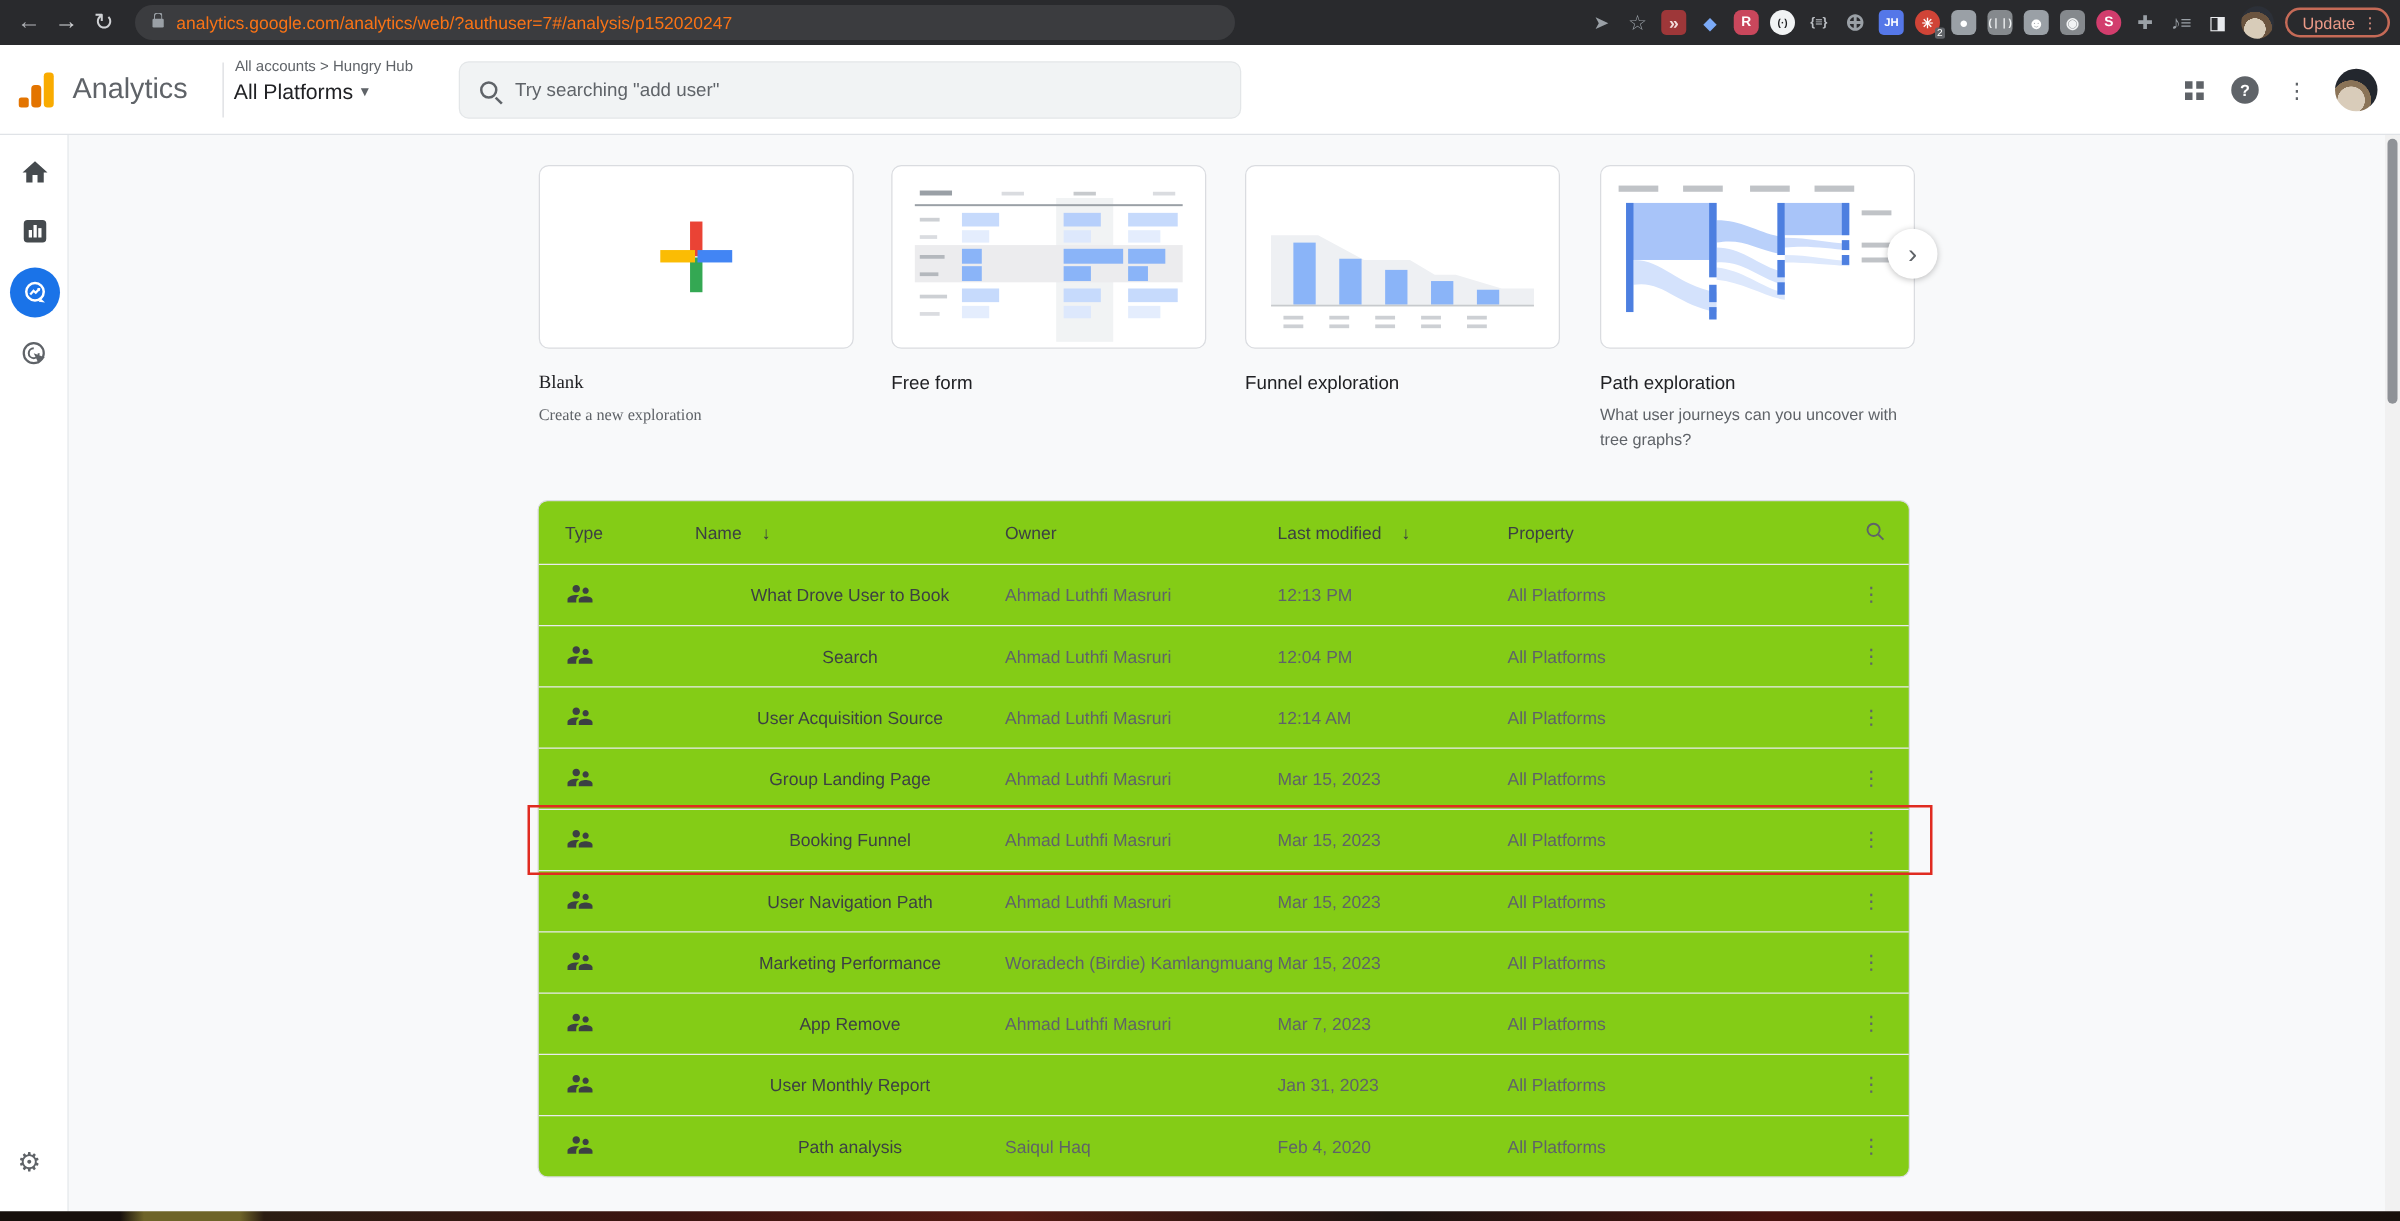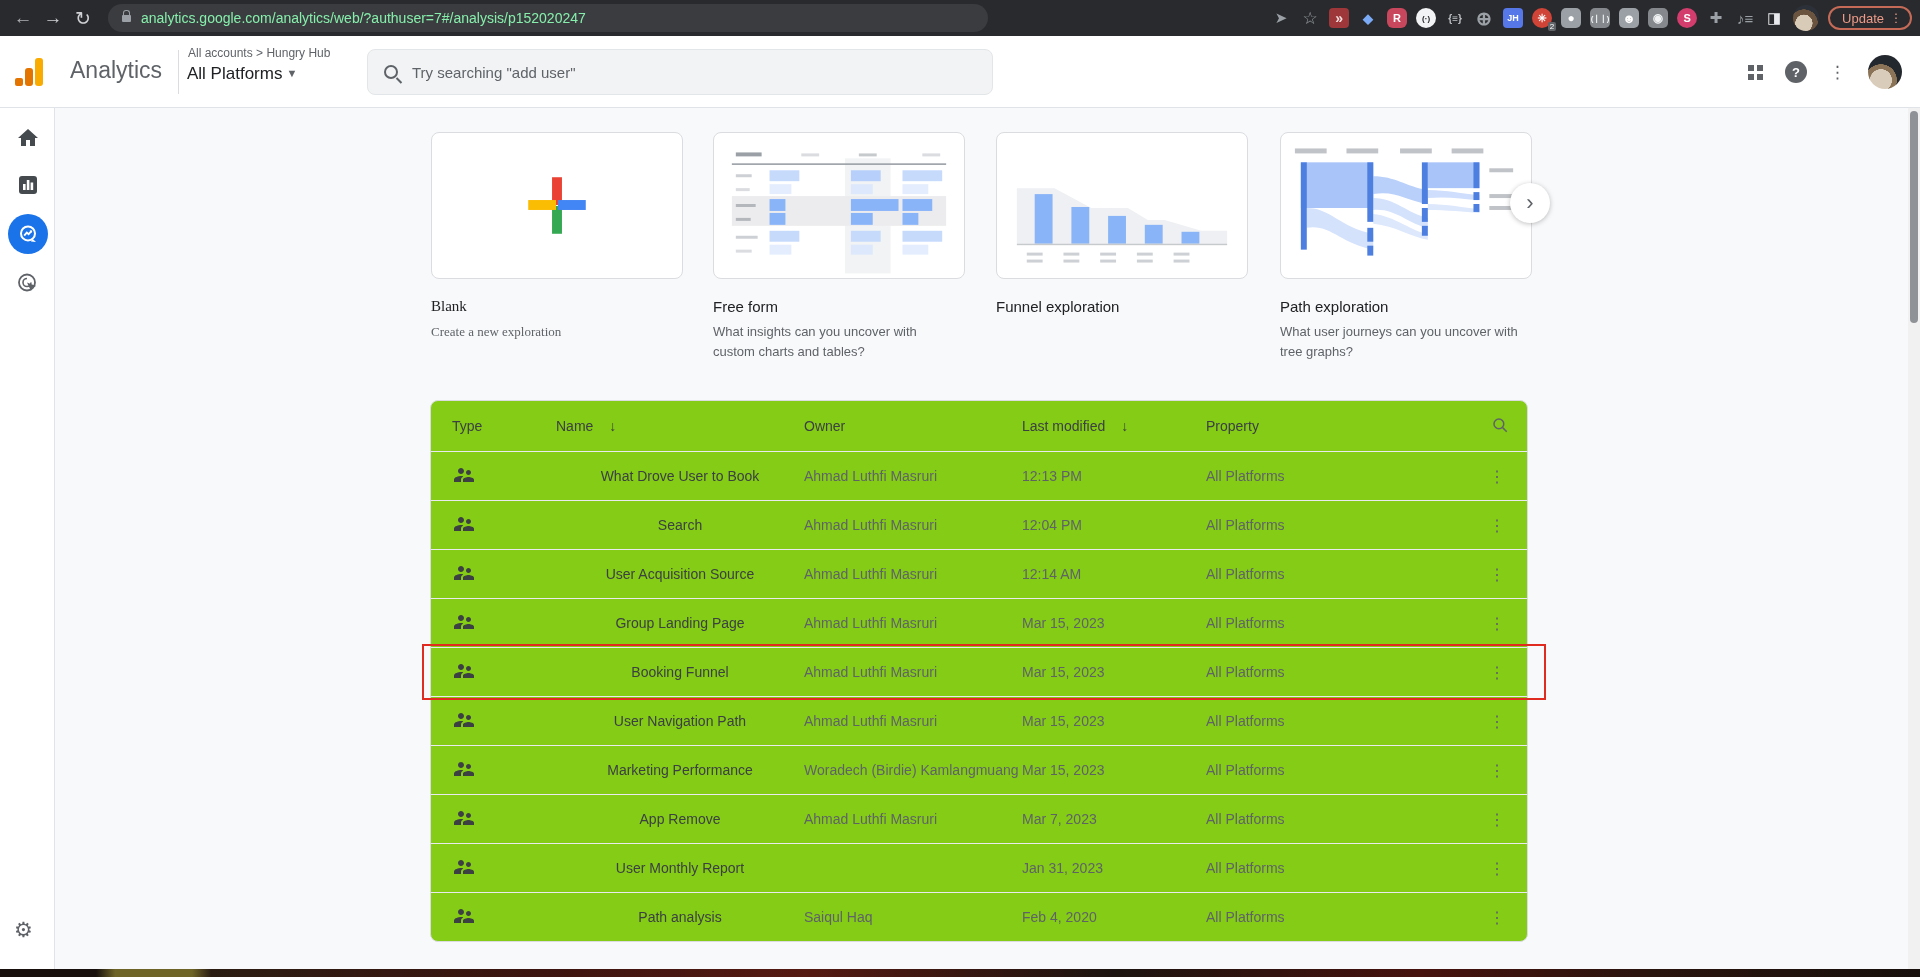--- a/index.html
+++ b/index.html
@@ -5,36 +5,36 @@
   * { margin:0; padding:0; box-sizing:border-box; }
   html,body { width:1920px; height:977px; overflow:hidden; font-family:"Liberation Sans", sans-serif; background:#fff; }
 
   
   .chrome-bar { position:absolute; left:0; top:0; width:1920px; height:36px; background:#292a2d; display:flex; align-items:center; }
   .nav-btn { color:#cfd1d4; font-size:19px; width:30px; text-align:center; cursor:pointer; }
   .nav-btn.back { color:#aeb1b5; margin-left:8px; }
   .url-pill { height:28px; width:880px; margin-left:10px; background:#3b3c3f; border-radius:14px; display:flex; align-items:center; padding:0 14px; }
   .lock { width:9px; height:7px; background:#9aa0a6; border-radius:1px; position:relative; margin-right:10px; }
   .lock:before { content:""; position:absolute; left:1px; top:-5px; width:5px; height:5px; border:1.5px solid #9aa0a6; border-bottom:none; border-radius:3px 3px 0 0; }
-  .url-text { font-size:14px; color:#86efac; white-space:nowrap; }
+  .url-text { font-size:14px; color:#f97316; white-space:nowrap; }
   .chrome-right { position:absolute; right:8px; top:0; height:36px; display:flex; align-items:center; gap:9px; }
   .ch-ico { color:#9aa0a6; font-size:15px; width:20px; height:20px; display:flex; align-items:center; justify-content:center; cursor:pointer; }
   .ext-ico { position:relative; width:20px; height:20px; display:flex; align-items:center; justify-content:center; font-size:11px; font-weight:bold; cursor:pointer; }
   .ext-badge { position:absolute; right:-4px; bottom:-3px; background:#606368; color:#fff; font-size:8px; font-weight:normal; padding:0 2px; border-radius:2px; line-height:9px; }
   .chrome-avatar { width:26px; height:26px; border-radius:50%; background:radial-gradient(circle at 42% 70%, #d8ccb9 0 36%, #6b543f 37% 58%, #2c3038 59%); cursor:pointer; }
   .update-pill { height:24px; padding:0 8px 0 12px; border:2px solid #c56a57; border-radius:13px; color:#ed9b88; font-size:13px; display:flex; align-items:center; gap:6px; cursor:pointer; }
   .update-pill .dots { font-size:12px; }
 
   
   .app-header { position:absolute; left:0; top:36px; width:1920px; height:72px; background:#fff; border-bottom:1px solid #e0e3e7; }
   .ga-logo { position:absolute; left:15px; top:22px; width:30px; height:30px; }
   .ga-logo .dot { position:absolute; left:0; bottom:2px; width:8px; height:8px; background:#e37400; border-radius:2px; }
   .ga-logo .mid { position:absolute; left:10px; bottom:2px; width:8px; height:18px; background:#e37400; border-radius:3px; }
   .ga-logo .tall { position:absolute; left:20px; bottom:2px; width:8px; height:28px; background:#f9ab00; border-radius:3px; }
-  .product-name { position:absolute; left:58px; top:21px; font-size:23px; color:#5f6368;margin-left:12px; }
+  .product-name { position:absolute; left:58px; top:21px; font-size:23px; color:#5f6368; }
   .header-divider { position:absolute; left:178px; top:14px; width:1px; height:44px; background:#dadce0; }
   .acct-breadcrumb { position:absolute; left:188px; top:10px; font-size:12px; color:#5f6368; cursor:pointer; }
   .property-selector { position:absolute; left:187px; top:28px; font-size:17px; color:#202124; cursor:pointer; }
   .property-selector .caret { font-size:11px; color:#5f6368; margin-left:4px; vertical-align:2px; }
   .search-bar { position:absolute; left:367px; top:13px; width:626px; height:46px; background:#f1f3f4; border:1px solid #e3e6e8; border-radius:8px; display:flex; align-items:center; padding:0 16px; }
   .search-bar input { border:none; outline:none; background:transparent; font-size:15px; color:#202124; width:100%; font-family:"Liberation Sans", sans-serif; }
   .search-bar input::placeholder { color:#5f6368; opacity:1; }
   .mag { width:14px; height:14px; border:2px solid #5f6368; border-radius:50%; position:relative; margin-right:14px; flex:none; }
   .mag:after { content:""; position:absolute; width:2px; height:7px; background:#5f6368; transform:rotate(-45deg); left:12px; top:10px; }
   .hdr-right { position:absolute; right:18px; top:0; height:72px; display:flex; align-items:center; gap:22px; }
@@ -226,21 +226,20 @@
           <rect x="56" y="99" width="30" height="11" fill="#c6dafc"></rect>
           <rect x="138" y="99" width="30" height="11" fill="#c6dafc"></rect>
           <rect x="190" y="99" width="40" height="11" fill="#c6dafc"></rect>
         <rect x="22" y="118" width="16" height="3" fill="#dadce0"></rect>
           <rect x="56" y="113" width="22" height="10" fill="#e4edfd"></rect>
           <rect x="138" y="113" width="22" height="10" fill="#dde8fc"></rect>
           <rect x="190" y="113" width="26" height="10" fill="#e4edfd"></rect>
       </svg>
     </div>
     <div class="tpl-title">Free form</div>
-    <div class="tpl-desc">What insights can you uncover with custom charts and tables?</div>
   </div>
 
   <div class="template-item" style="left:941px;">
     <div class="tpl-thumb">
       <svg width="252" height="147" viewBox="0 0 252 147">
         <polygon points="20,56 58,56 95,76 132,76 152,88 169,88 206,99 232,99 232,112 20,112" fill="#eef0f3"></polygon>
         <rect x="38" y="62" width="18" height="50" fill="#8ab4f8"></rect>
         <rect x="75" y="75" width="18" height="37" fill="#8ab4f8"></rect>
         <rect x="112" y="84" width="18" height="28" fill="#8ab4f8"></rect>
         <rect x="149" y="93" width="18" height="19" fill="#8ab4f8"></rect>

